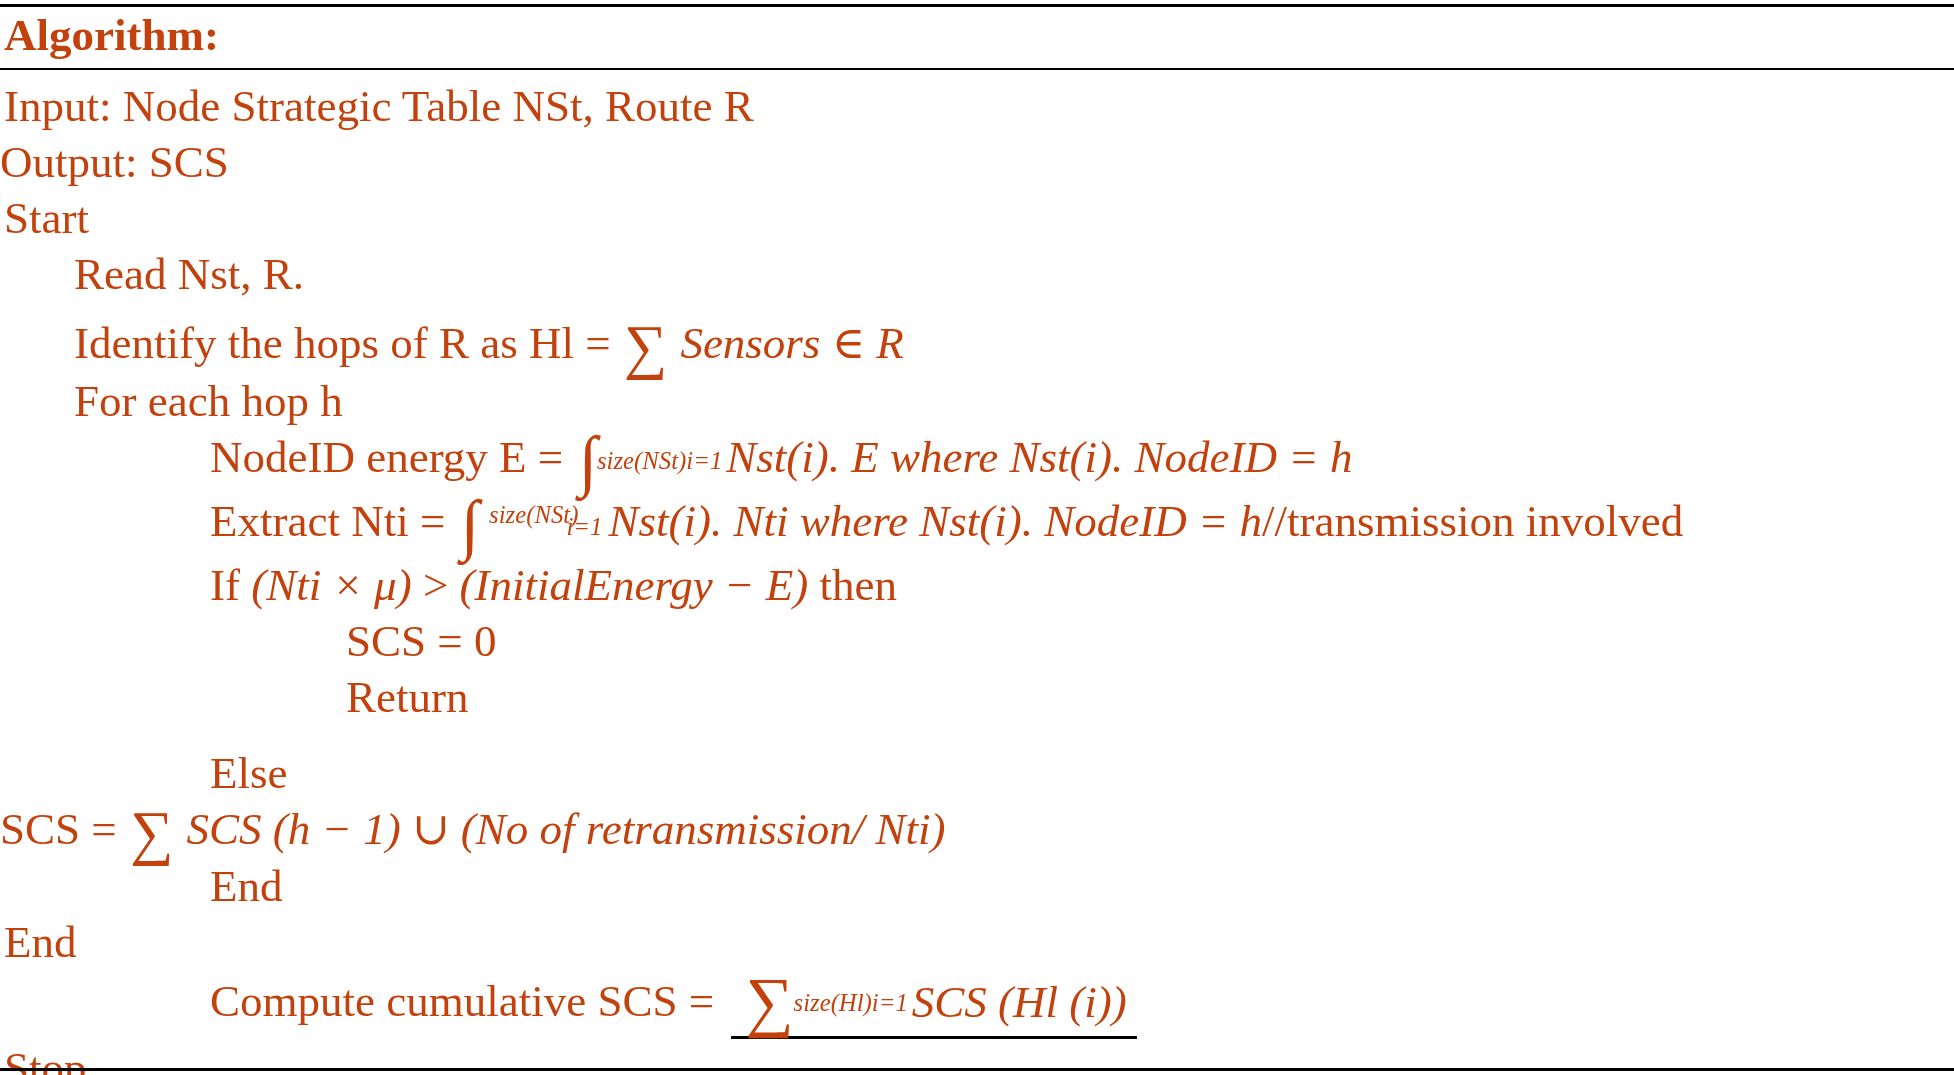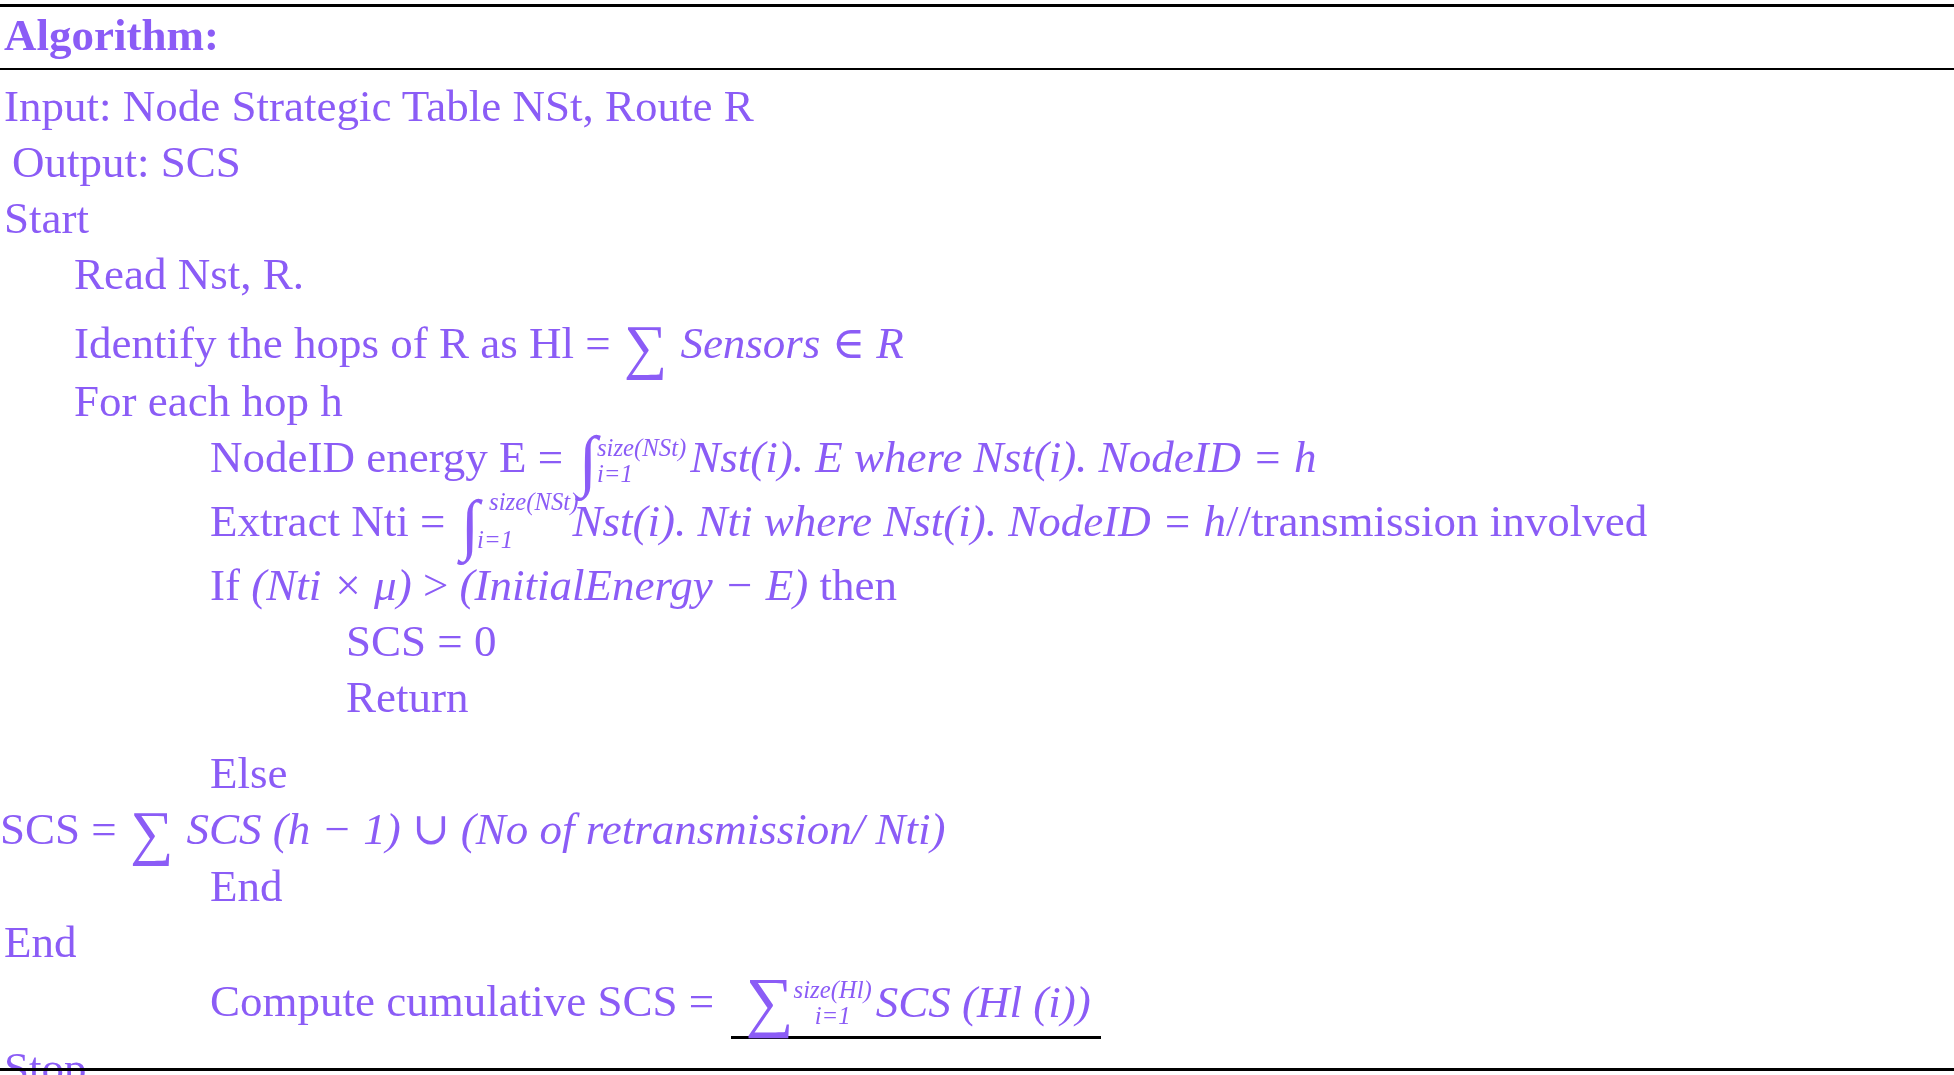--- a/index.html
+++ b/index.html
@@ -1,59 +1,59 @@
 <!DOCTYPE html>
 <html><head>
 <meta charset="utf-8">
 <style>
   html,body{margin:0;padding:0;background:#ffffff;}
   .page{
     position:relative;
     width:1954px;height:1075px;
     overflow:hidden;
     background:#ffffff;
-    color:#8b5cf6;
+    color:#c2410c;
     font-family:"Liberation Serif","DejaVu Serif",serif;
     font-size:45px;
     line-height:1.18;
   }
   .rule{border:none;border-top:3px solid #000;margin:0;width:100%;}
   .rule.thin{border-top-width:2px;}
   .top-rule{margin-top:4px;}
   .header{padding:2px 0 6px 4px;}
   .title{font-weight:bold;}
   .bottom-rule{position:absolute;left:0;bottom:4px;}
   #lines{padding-top:10px;}
   .line{white-space:nowrap;margin-bottom:3px;}
   .it{font-style:italic;}
   .bigsym{font-size:1.35em;line-height:0.8;vertical-align:-0.14em;padding:0 2px;}
   .mop{display:inline-flex;align-items:center;vertical-align:middle;margin:0 4px;}
   .mop .big{font-size:1.5em;line-height:0.9;}
-  .mlim{display:inline-flex;flex-direction:column;justify-content:center;
+  .mlim{display:inline-flex;justify-content:center;
         font-size:0.55em;line-height:1.05;font-style:italic;}
   .mop.raised .sup{transform:translate(10px,-10px);}
   .mop.raised .sub{transform:translate(-2px,2px);}
   .frac{display:inline-flex;flex-direction:column;align-items:center;
         vertical-align:middle;text-align:center;margin-left:6px;}
   .frac .num{display:inline-flex;align-items:center;border-bottom:3px solid #000;
              padding:0 10px 3px;}
   .frac .den{padding-top:4px;}
 </style>
 </head>
 <body>
 
 <div class="page">
   <hr class="rule top-rule">
   <div class="header">
     <span class="title">Algorithm:</span>
   </div>
   <hr class="rule thin">
   <div id="lines">
       <div class="line" style="padding-left: 4px;"><span>Input: Node Strategic Table NSt, Route R</span></div>
-      <div class="line" style="padding-left: 12px;"><span>Output: SCS</span></div>
+      <div class="line" style="padding-left: 0;"><span>Output: SCS</span></div>
       <div class="line" style="padding-left: 4px;"><span>Start</span></div>
       <div class="line" style="padding-left: 74px;"><span>Read Nst, R.</span></div>
       <div class="line" style="padding-left: 74px; margin-top: 16px;"><span>Identify the hops of R as Hl = </span><span class="bigsym">∑</span><span class="it"> Sensors</span><span> ∈ </span><span class="it">R</span></div>
       <div class="line" style="padding-left: 74px;"><span>For each hop h</span></div>
       <div class="line" style="padding-left: 210px;"><span>NodeID energy E = </span><span class="mop">
           <span class="big">∫</span>
           <span class="mlim">
             <span class="sup">size(NSt)</span>
             <span class="sub">i=1</span>
           </span>

